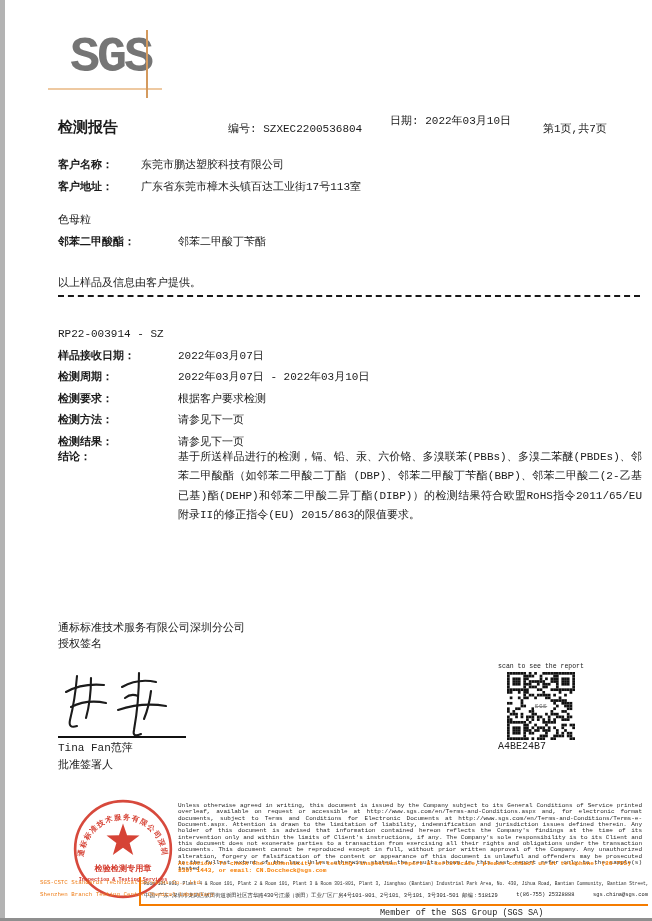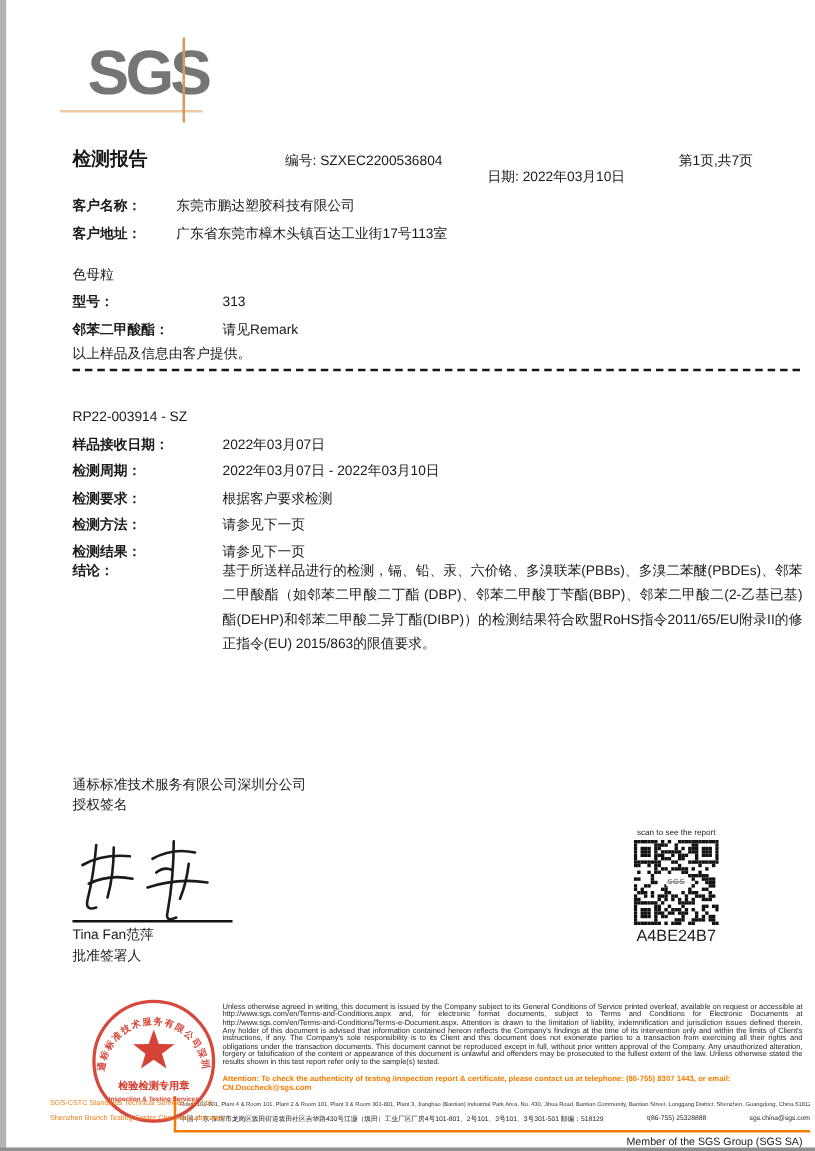--- a/index.html
+++ b/index.html
@@ -1,33 +1,33 @@
 <!DOCTYPE html>
 <html><head>
 <meta charset="utf-8">
 <style>
   html,body{margin:0;padding:0;background:#e8e8e8;}
   #page{
     position:relative;width:652px;height:921px;background:#ffffff;
-    font-family:Liberation Sans, sans-serif;color:#1a1a1a;
+    font-family:Liberation Mono, monospace;color:#1a1a1a;
     overflow:hidden;margin:0 auto;
   }
   .edge-left{position:absolute;left:0;top:0;width:5px;height:921px;background:#b3b3b3;}
   .edge-bottom{position:absolute;left:0;top:918px;width:652px;height:3px;background:#8f8f8f;}
 
   
   .sgs-logo{position:absolute;left:70px;top:32px;font-size:50px;font-weight:700;
     color:#757575;letter-spacing:-3px;line-height:52px;}
   .logo-hline{position:absolute;left:48px;top:88px;width:114px;height:2px;background:#eec9a1;}
   .logo-vline{position:absolute;left:146px;top:30px;width:2px;height:68px;background:#d49a5e;}
 
   
   .title{position:absolute;left:58px;top:118px;font-size:15px;font-weight:700;}
   .report-no{position:absolute;left:228px;top:121px;font-size:11px;}
-  .report-date{position:absolute;left:390px;top:134px;font-size:11px;}
+  .report-date{position:absolute;left:390px;top:113px;font-size:11px;}
   .report-page{position:absolute;left:543px;top:121px;font-size:11px;text-align:right;}
 
   .lbl{font-weight:700;}
   .row{display:flex;line-height:22px;font-size:11px;}
   .row .lbl{flex:0 0 auto;}
   .client-rows{position:absolute;left:58px;top:154px;}
   .client-rows .lbl{width:52px;margin-right:0;}
   .client-rows .lbl{width:auto;min-width:52px;padding-right:28px;}
   .sample-rows{position:absolute;left:58px;top:209px;}
   .sample-rows .lbl,.work-rows .lbl{width:120px;}
@@ -49,38 +49,38 @@
   .sig-name{position:absolute;left:58px;top:740px;font-size:11px;}
   .sig-title{position:absolute;left:58px;top:757px;font-size:11px;}
 
   
   .qr-caption{position:absolute;left:498px;top:663px;width:86px;text-align:center;font-size:6.5px;color:#222;}
   .qr-box{position:absolute;left:507px;top:672px;width:68px;height:68px;}
   .qr-center{position:absolute;left:507px;top:672px;width:68px;height:68px;
     display:flex;align-items:center;justify-content:center;pointer-events:none;}
   .qr-center span{background:#fff;font-size:6px;font-weight:700;color:#8a8a8a;
     padding:0 1px;letter-spacing:.5px;text-decoration:line-through;}
-  .qr-code-text{position:absolute;left:498px;top:741px;width:86px;text-align:center;font-size:13px;color:#222;}
+  .qr-code-text{position:absolute;left:498px;top:741px;width:86px;text-align:left;font-size:10px;color:#222;}
 
   
   .stamp{position:absolute;left:67px;top:796px;z-index:1;}
   .org-lines{position:absolute;left:40px;top:877px;z-index:2;color:#ee7f1b;
     font-size:5.8px;line-height:12px;white-space:nowrap;}
   .disclaimer{position:absolute;left:178px;top:803px;width:464px;font-size:6px;
     line-height:6.35px;text-align:justify;color:#282828;}
   .attention{position:absolute;left:178px;top:860px;width:464px;font-size:6.2px;
     line-height:7px;font-weight:700;color:#f57c00;}
   .addr-vline{position:absolute;left:139px;top:877px;width:2px;height:28px;background:#f57c00;}
   .addr-row1{position:absolute;left:144px;top:881px;width:504px;display:flex;
     justify-content:space-between;font-size:4.6px;white-space:nowrap;overflow:hidden;color:#333;}
   .addr-row2{position:absolute;left:144px;top:892px;width:504px;display:flex;
     justify-content:space-between;font-size:5.4px;white-space:nowrap;overflow:hidden;color:#222;}
   .addr-row2 .gap{margin-left:8px;}
   .footer-hline{position:absolute;left:139px;top:904px;width:509px;height:2px;background:#f57c00;}
-  .member-note{position:absolute;left:380px;top:908px;width:262px;text-align:right;font-size:8.5px;color:#222;}
+  .member-note{position:absolute;left:380px;top:908px;width:262px;font-size:8.5px;color:#222;}
 </style>
 </head>
 <body>
 
 <div id="page">
   <div class="edge-left"></div>
   <div class="edge-bottom"></div>
 
   <div class="sgs-logo">SGS</div>
   <div class="logo-hline"></div>
@@ -99,26 +99,22 @@
     <div class="row">
       <span class="lbl">客户地址：</span>
       <span>广东省东莞市樟木头镇百达工业街17号113室</span>
     </div>
   </div>
   <div class="sample-rows">
     <div class="row">
       <span>色母粒</span>
     </div>
     <div class="row">
-      <span class="lbl">型号：</span>
-      <span>313</span>
-    </div>
-    <div class="row">
       <span class="lbl">邻苯二甲酸酯：</span>
-      <span>请见Remark</span>
+      <span>邻苯二甲酸丁苄酯</span>
     </div>
   </div>
   <div class="provided-note">以上样品及信息由客户提供。</div>
 
   <div class="dashed-sep"></div>
 
   <div class="work-rows">
     <div class="row">
       <span>RP22-003914 - SZ</span>
     </div>

